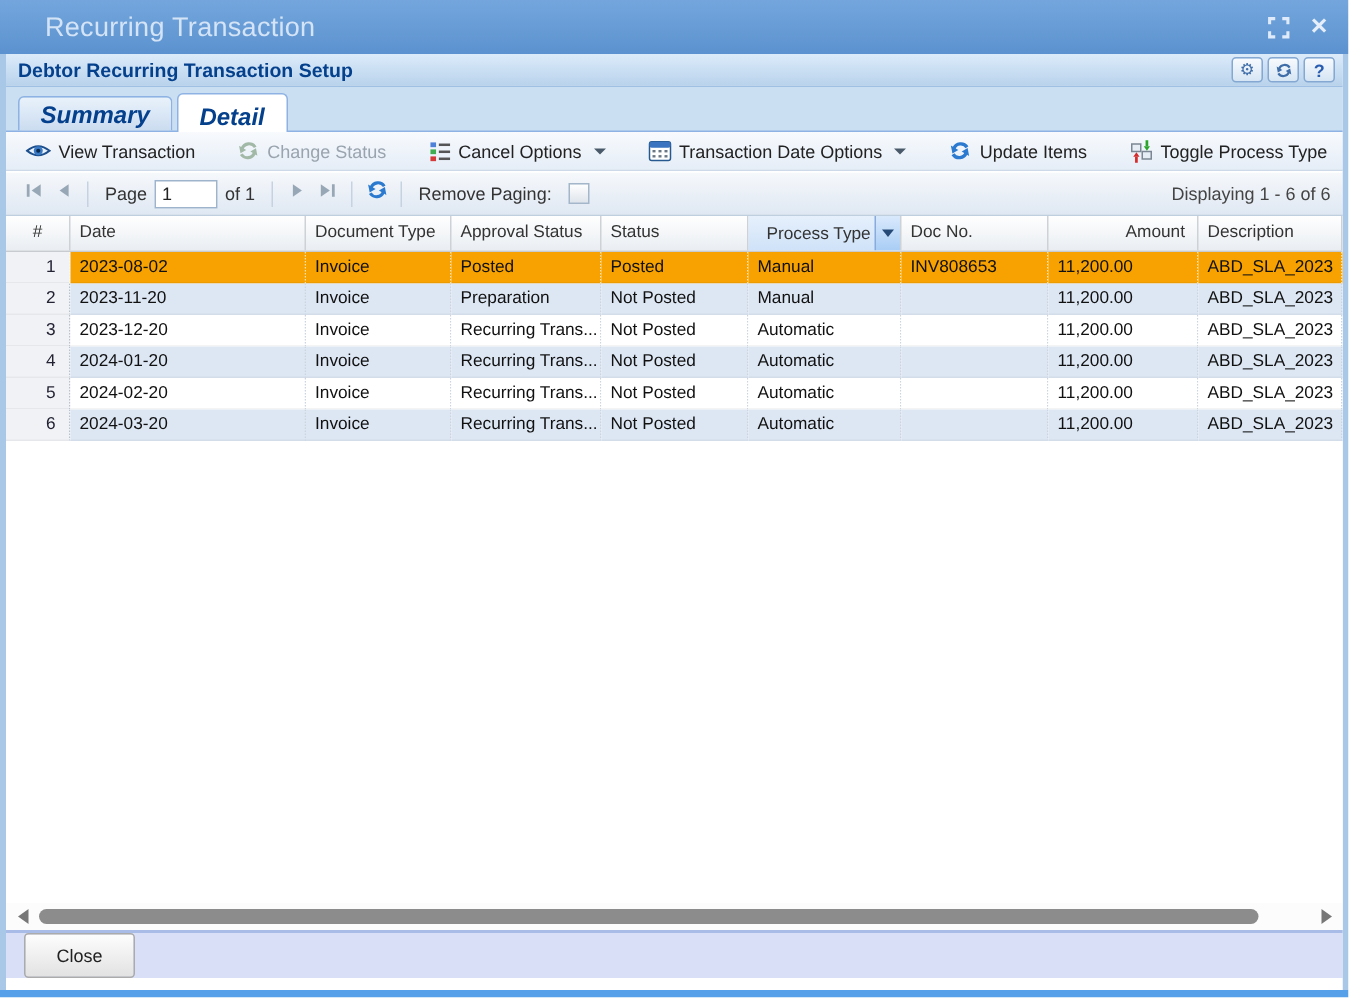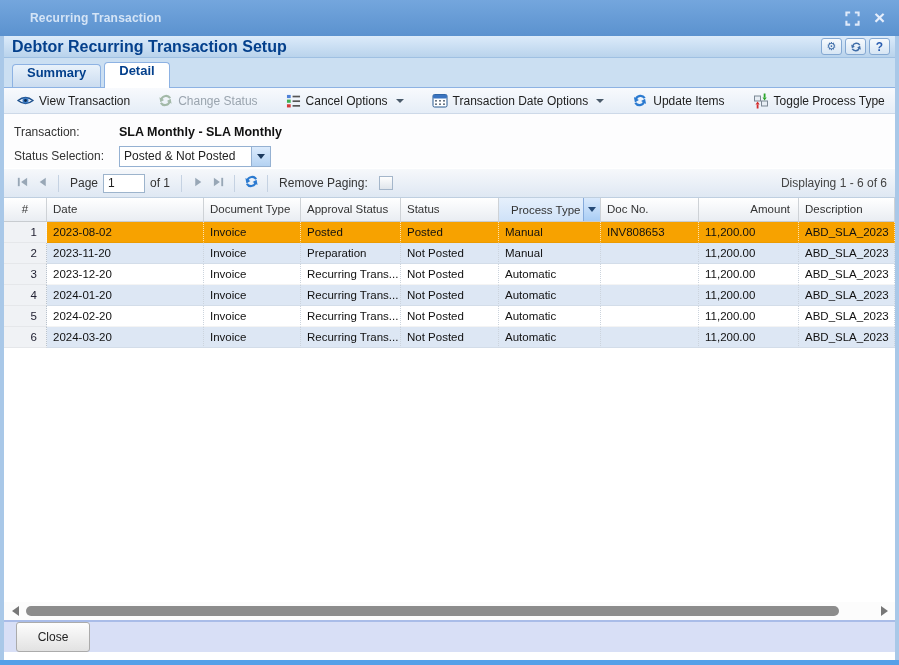--- a/index.html
+++ b/index.html
@@ -3,43 +3,43 @@
 <meta charset="utf-8">
 <style>
   * { margin:0; padding:0; box-sizing:border-box; }
   html,body { width:899px; height:665px; font-family:"Liberation Sans", sans-serif; background:#fff; overflow:hidden; }
 
   .window { width:899px; height:665px; display:flex; flex-direction:column; background:#fff; }
 
   
   .titlebar { height:36px; flex:0 0 36px; background:linear-gradient(#74a6dd,#5b92cf);
     display:flex; align-items:center; padding:0 14px 0 30px; }
-  .titlebar .title { font-size:12px; font-weight:bold; color:#d4e4f6; flex:1; letter-spacing:.2px; }
+  .titlebar .title { font-size:18px; font-weight:normal; color:#d4e4f6; flex:1; letter-spacing:.2px; }
   .win-tools { display:flex; align-items:center; gap:14px; }
   .maxbtn svg { display:block; }
   .closebtn { font-size:19px; font-weight:bold; color:#e6eefb; line-height:16px; cursor:default; }
 
   .frame { flex:1; display:flex; flex-direction:column; border-left:4px solid #a9c8e8; border-right:4px solid #a9c8e8; background:#fff; min-height:0; }
 
   
   .panel-header { height:22px; flex:0 0 22px; background:linear-gradient(#dcebfa,#b9d3ec);
     border-bottom:1px solid #9fc0e2; display:flex; align-items:center; padding:0 5px 0 8px; }
-  .panel-header .ptitle { flex:1; font-size:16px; font-weight:bold; color:#04408c; }
+  .panel-header .ptitle { flex:1; font-size:13px; font-weight:bold; color:#04408c; }
   .ptools { display:flex; gap:3px; }
   .ptool { width:21px; height:17px; border:1px solid #84a8d2; border-radius:3px;
     background:linear-gradient(#f7fafd,#d6e5f4); display:flex; align-items:center; justify-content:center;
     font-size:11px; color:#3f6da8; }
   .ptool.help { font-weight:bold; color:#2a5db0; font-size:12px; }
   .ptool svg { display:block; }
 
   
   .tabbar { height:30px; flex:0 0 30px; background:#cbdff2; display:flex; align-items:flex-end; padding:0 0 0 8px; border-bottom:1px solid #8db2e3; }
   .tab { border:1px solid #8db2e3; border-bottom:none; border-radius:4px 4px 0 0;
-    font-size:13px; font-weight:bold; color:#04408c; padding:0 14px; margin-right:3px;
-    display:flex; align-items:flex-start; }
+    font-size:16px; font-weight:bold; color:#04408c; padding:0 14px; margin-right:3px;
+    display:flex; align-items:flex-end;font-style:italic; }
   .tab.inactive { height:23px; background:linear-gradient(#e9f2fb,#cbdcf0); }
   .tab.active { height:26px; background:#fff; position:relative; top:1px; }
 
   
   .toolbar { height:26px; flex:0 0 26px; background:linear-gradient(#f8fafd,#e5edf7);
     border-bottom:1px solid #cdd9e8; display:flex; align-items:center; padding:0 6px; gap:2px; }
   .tbtn { display:flex; align-items:center; gap:5px; padding:2px 7px; border-radius:3px;
     font-size:12px; color:#222; white-space:nowrap; }
   .tbtn.disabled { color:#9aa4ae; }
   .tbtn .arr { width:0; height:0; border-left:4px solid transparent; border-right:4px solid transparent; border-top:4px solid #4a5a6a; margin-left:3px; }
@@ -244,35 +244,20 @@
               <g fill="#d42a2a">
                 <rect x="3.7" y="11.5" width="1.8" height="4"></rect>
                 <polygon points="2.5,11.5 4.6,8.5 6.7,11.5"></polygon>
               </g>
             </svg>
         </span>
         <span>Toggle Process Type</span>
       </div>
     </div>
 
-    <div class="formarea">
-      <div class="frow">
-        <span class="flabel">Transaction:</span>
-        <span class="fvalue">SLA Monthly - SLA Monthly</span>
-      </div>
-      <div class="frow">
-        <span class="flabel">Status Selection:</span>
-        <span class="combo">
-          <span class="cval">Posted &amp; Not Posted</span>
-          <span class="ctrig">
-              <i></i>
-            </span>
-        </span>
-      </div>
-    </div>
 
     <div class="pagingbar">
       <span class="pbtn">
         <span><svg width="13" height="12" viewBox="0 0 14 12">
               <rect x="2" y="1.5" width="2" height="9" fill="#98a7b6"></rect>
               <polygon points="12,1.5 5.5,6 12,10.5" fill="#98a7b6"></polygon>
             </svg></span>
       </span>
       <span class="pbtn">
         <span><svg width="13" height="12" viewBox="0 0 14 12">

